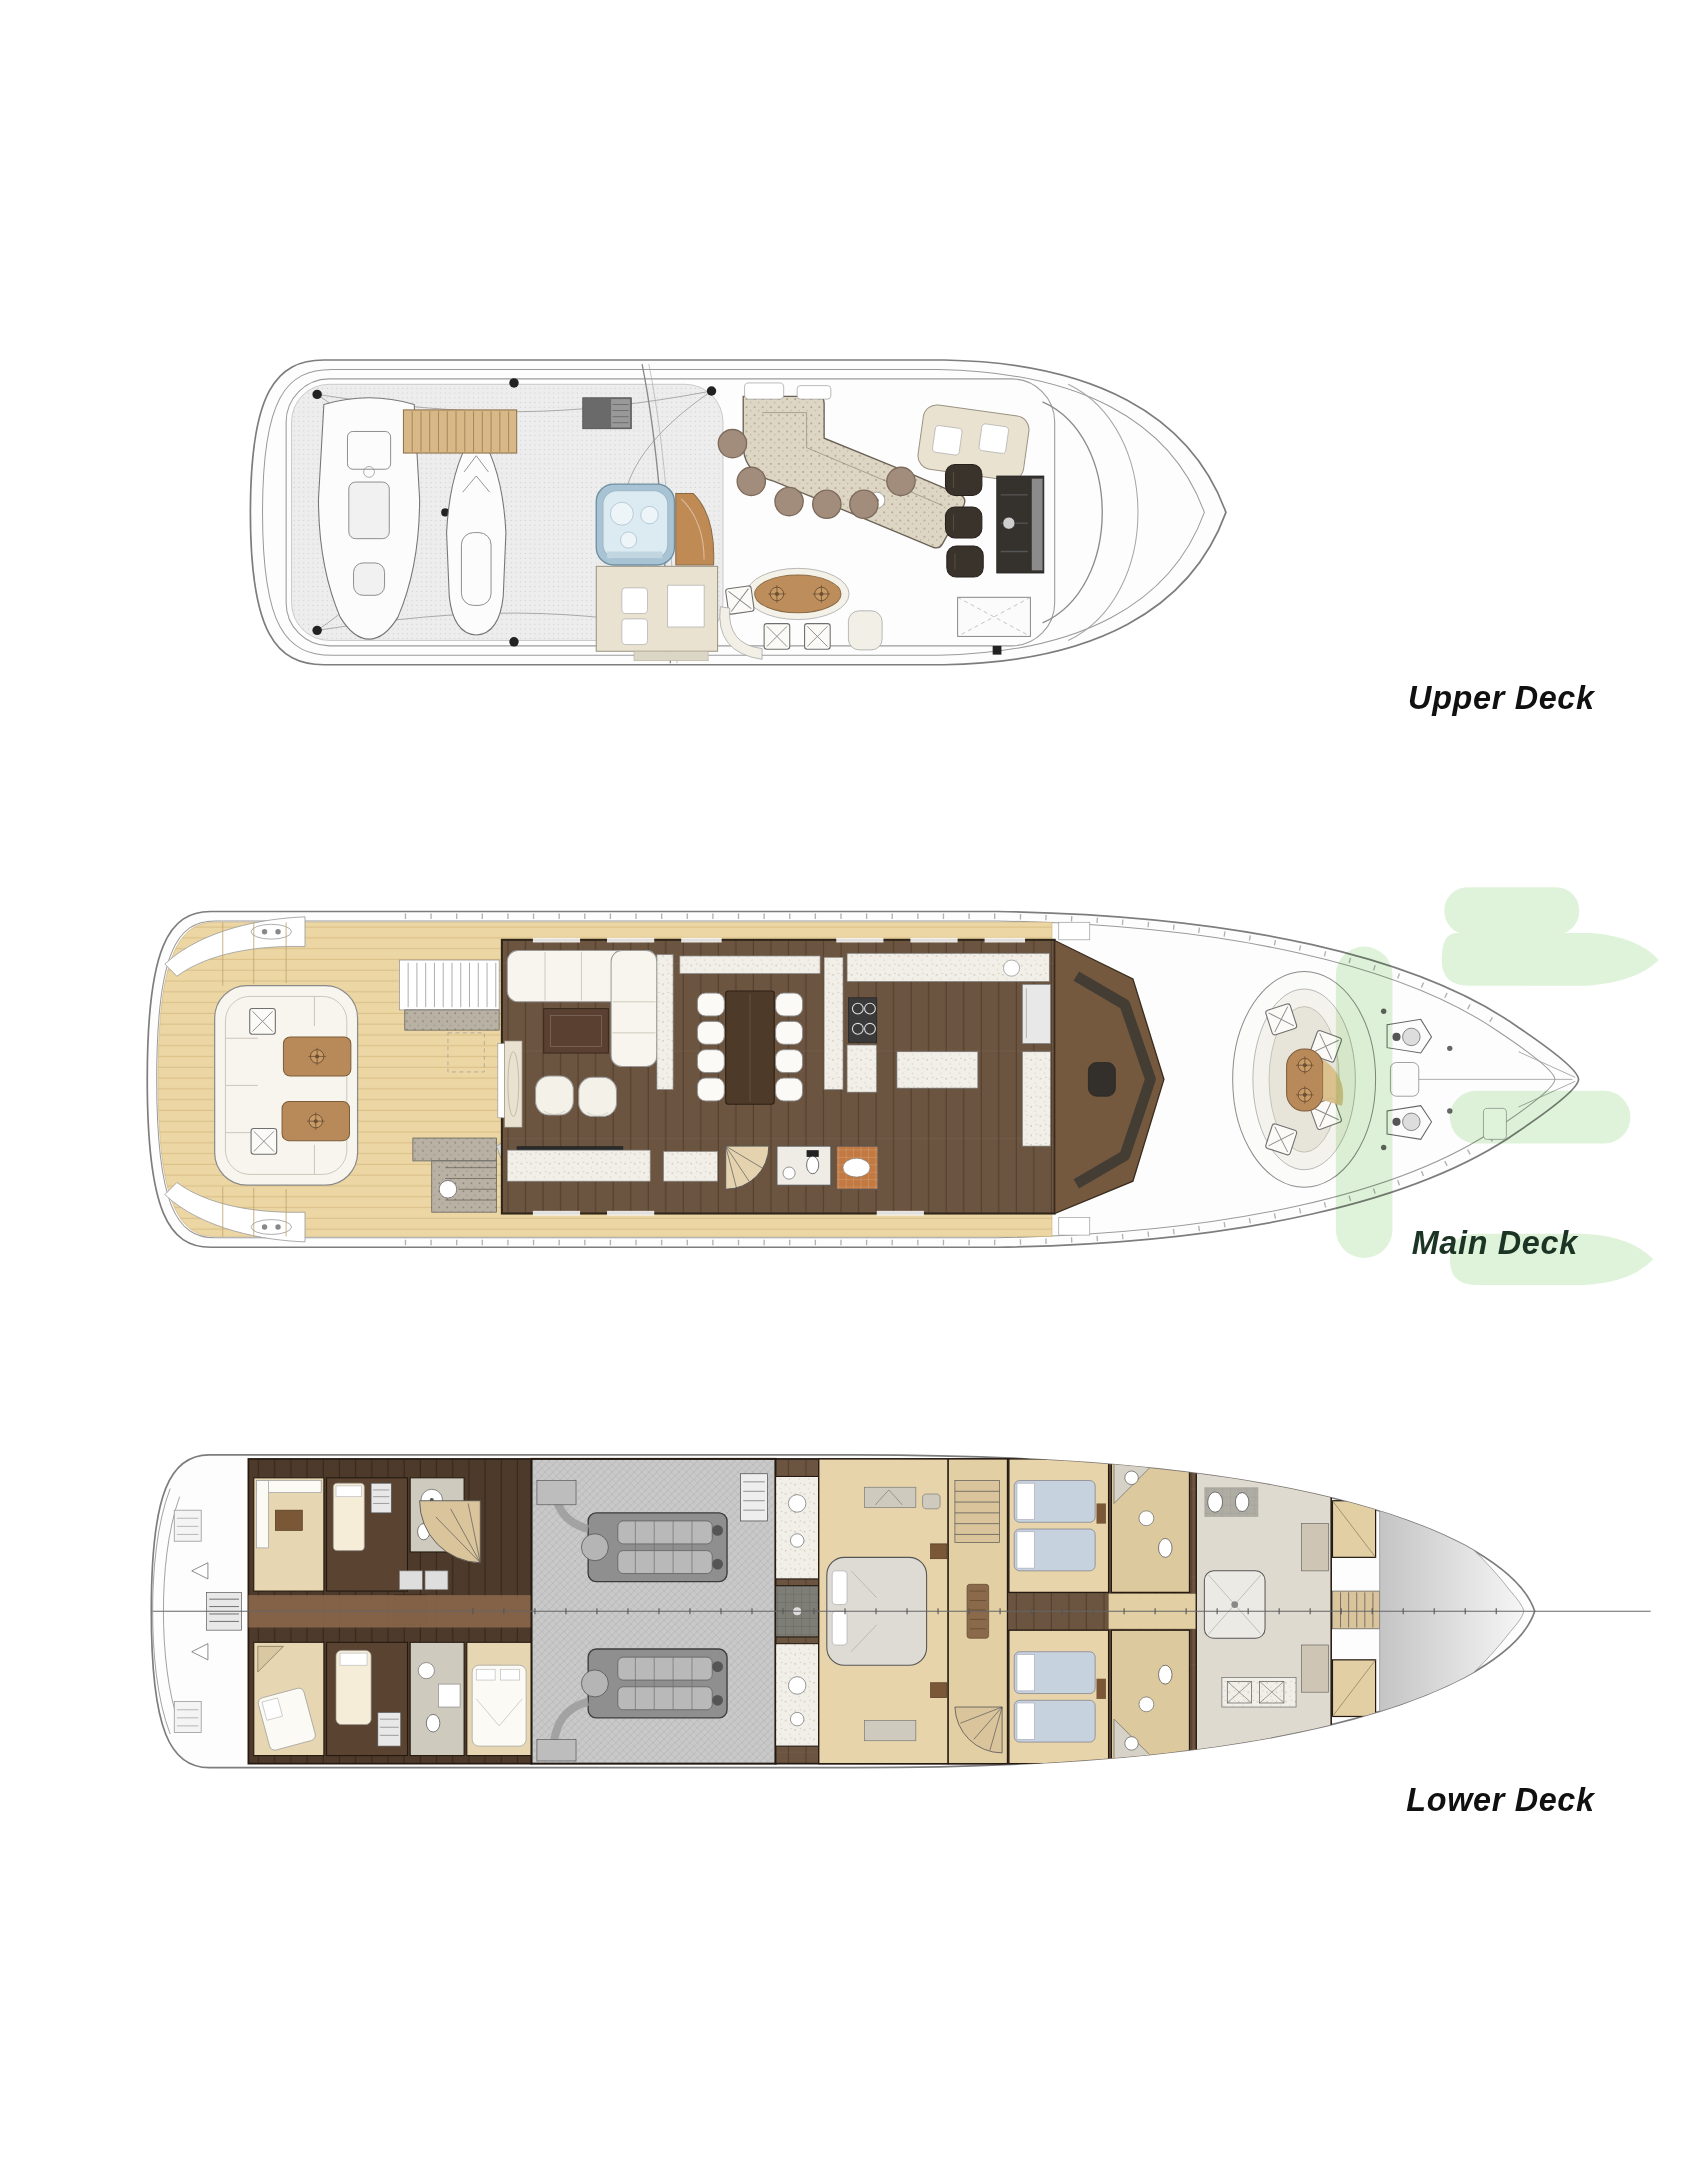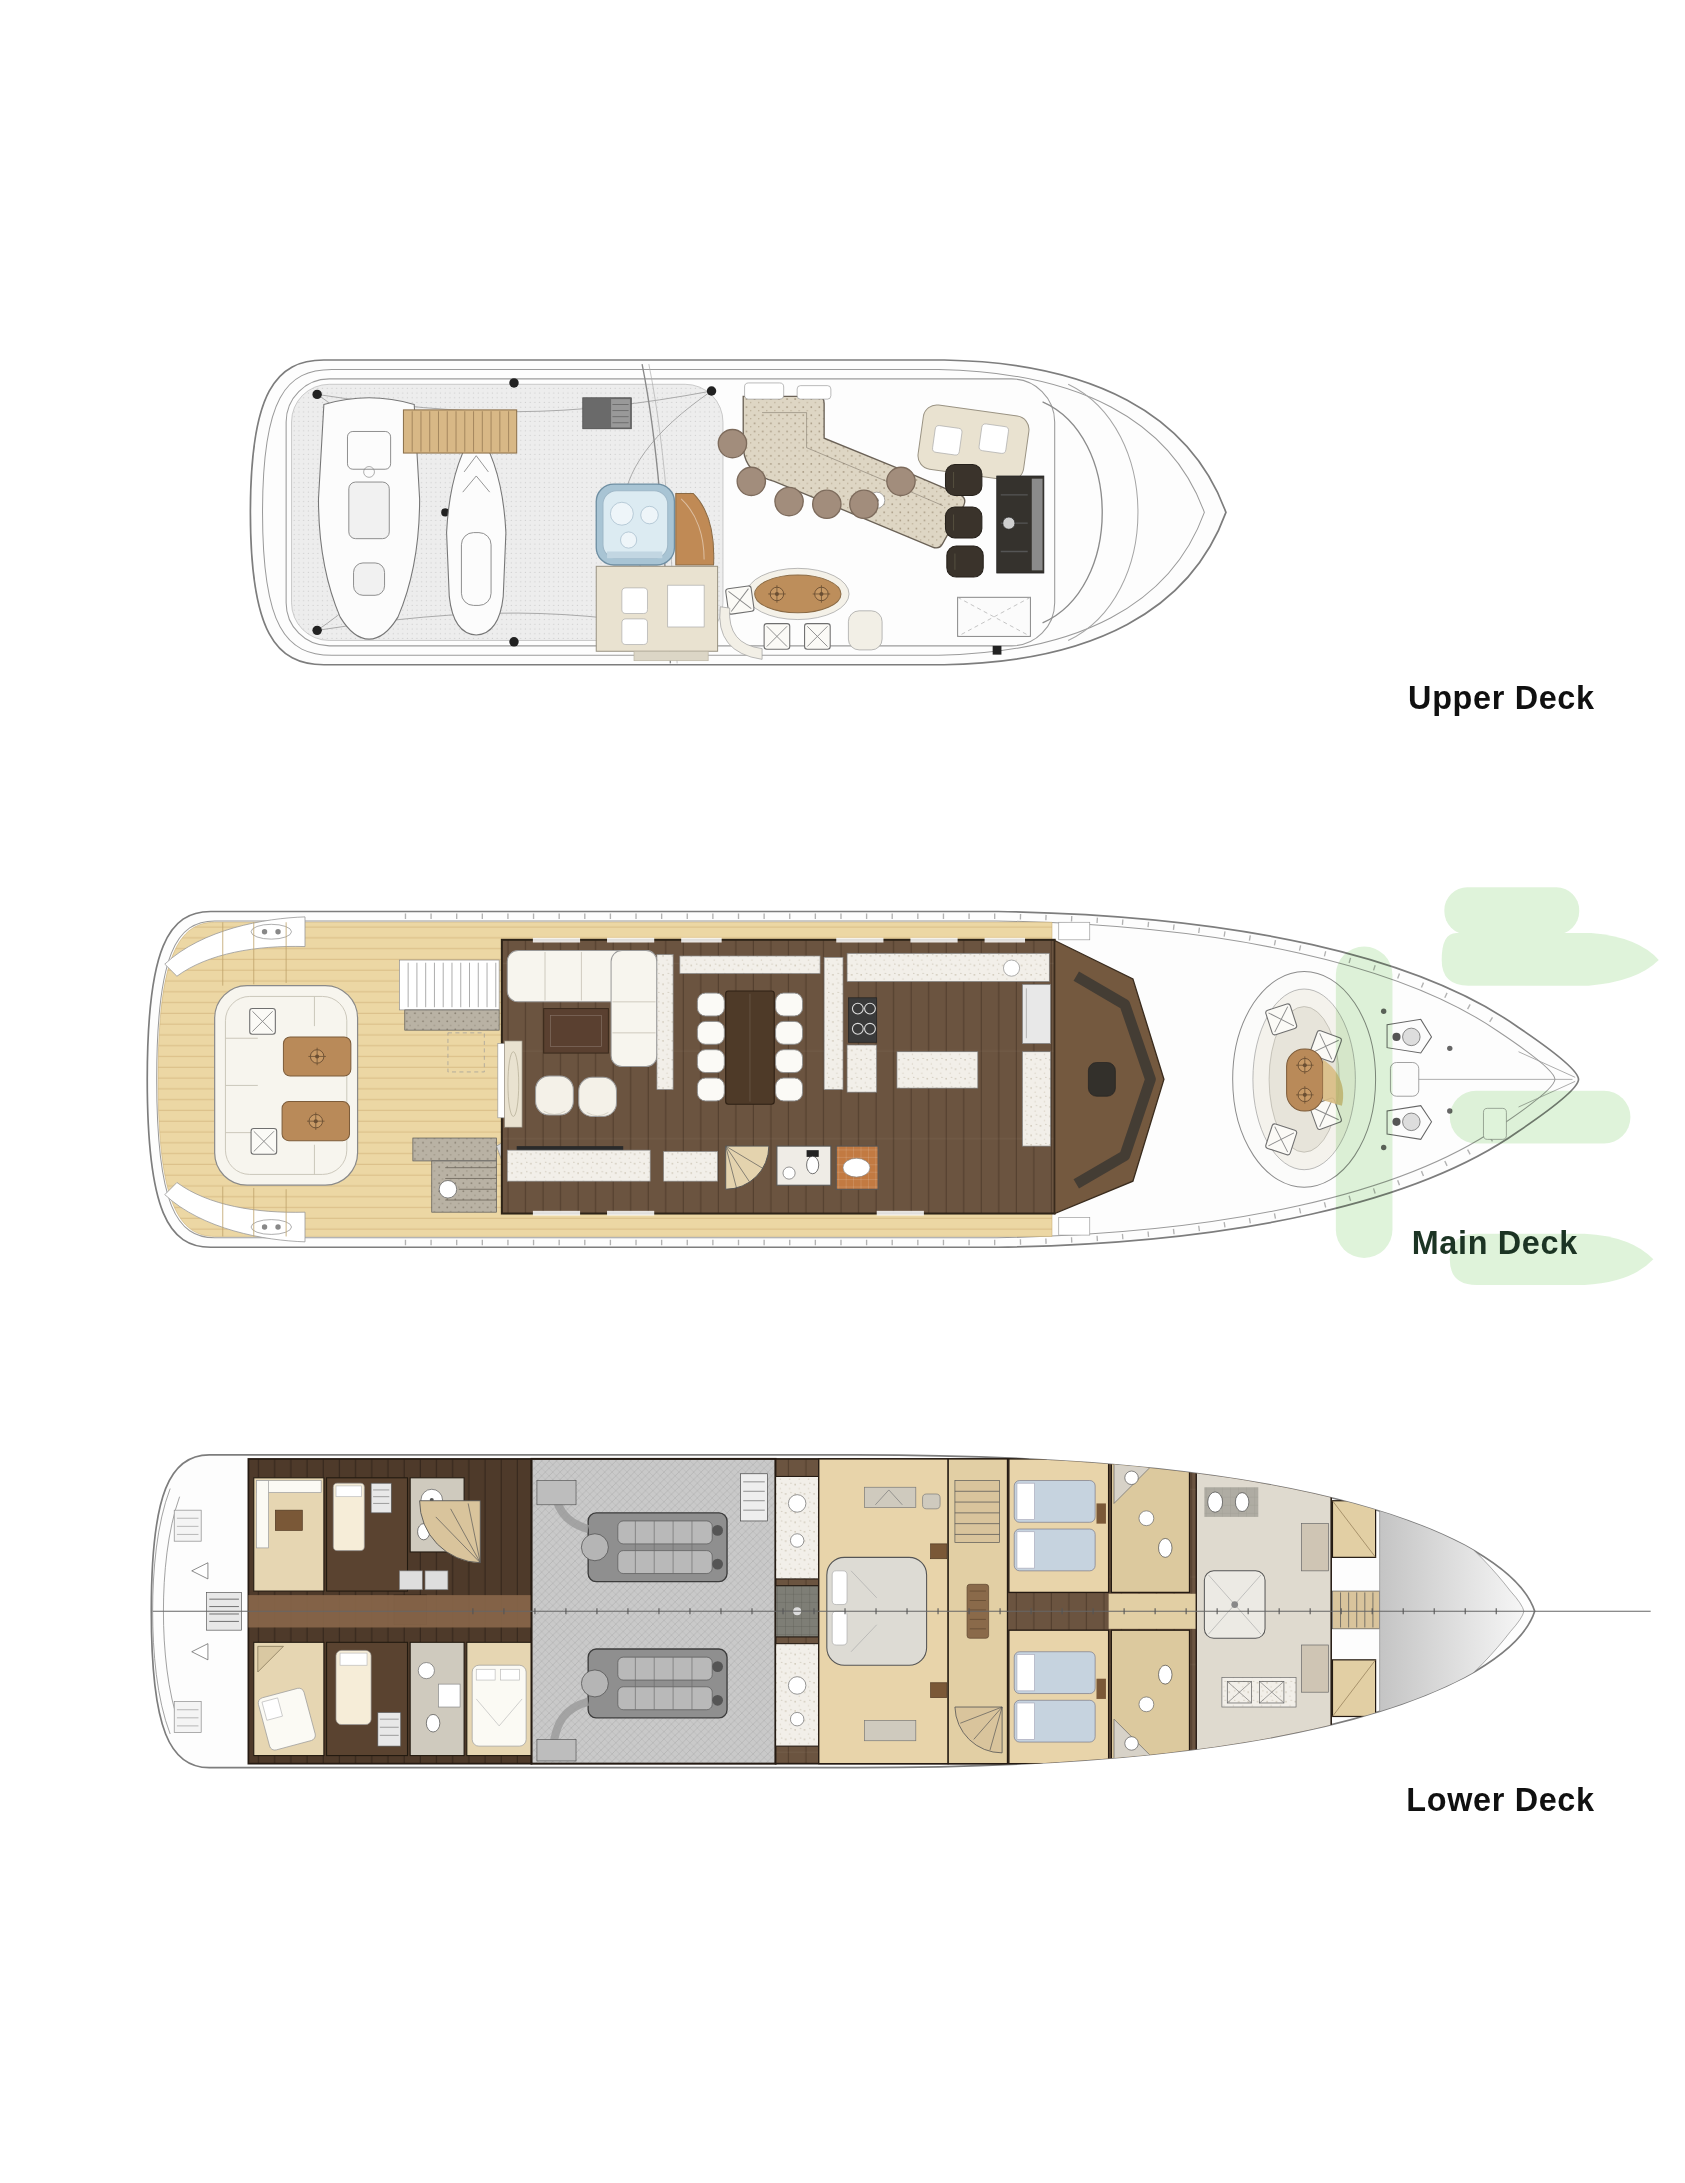--- a/index.html
+++ b/index.html
@@ -1,17 +1,17 @@
 <!DOCTYPE html>
 <html style="font-size:10.8px"><head>
 <meta charset="utf-8">
 <style>
   html,body{margin:0;padding:0;background:#ffffff;}
   .page{position:relative;width:1686px;height:2183px;background:#ffffff;overflow:hidden;
-        font-family:"Liberation Sans","DejaVu Sans",sans-serif;}
+        font-family:"Liberation Sans","DejaVu Sans",sans-serif;font-style:italic;}
   svg{position:absolute;left:0;top:0;}
   .deck-label{font-weight:bold;font-size:48px;letter-spacing:1px;}
   .thin{stroke:#9a9a9a;stroke-width:1.5;fill:none;}
   .hullline{stroke:#7d7d7d;stroke-width:2.5;fill:#fdfdfd;}
   .wm{mix-blend-mode:multiply;}
 </style>
 </head>
 <body>
 
 <div class="page">

